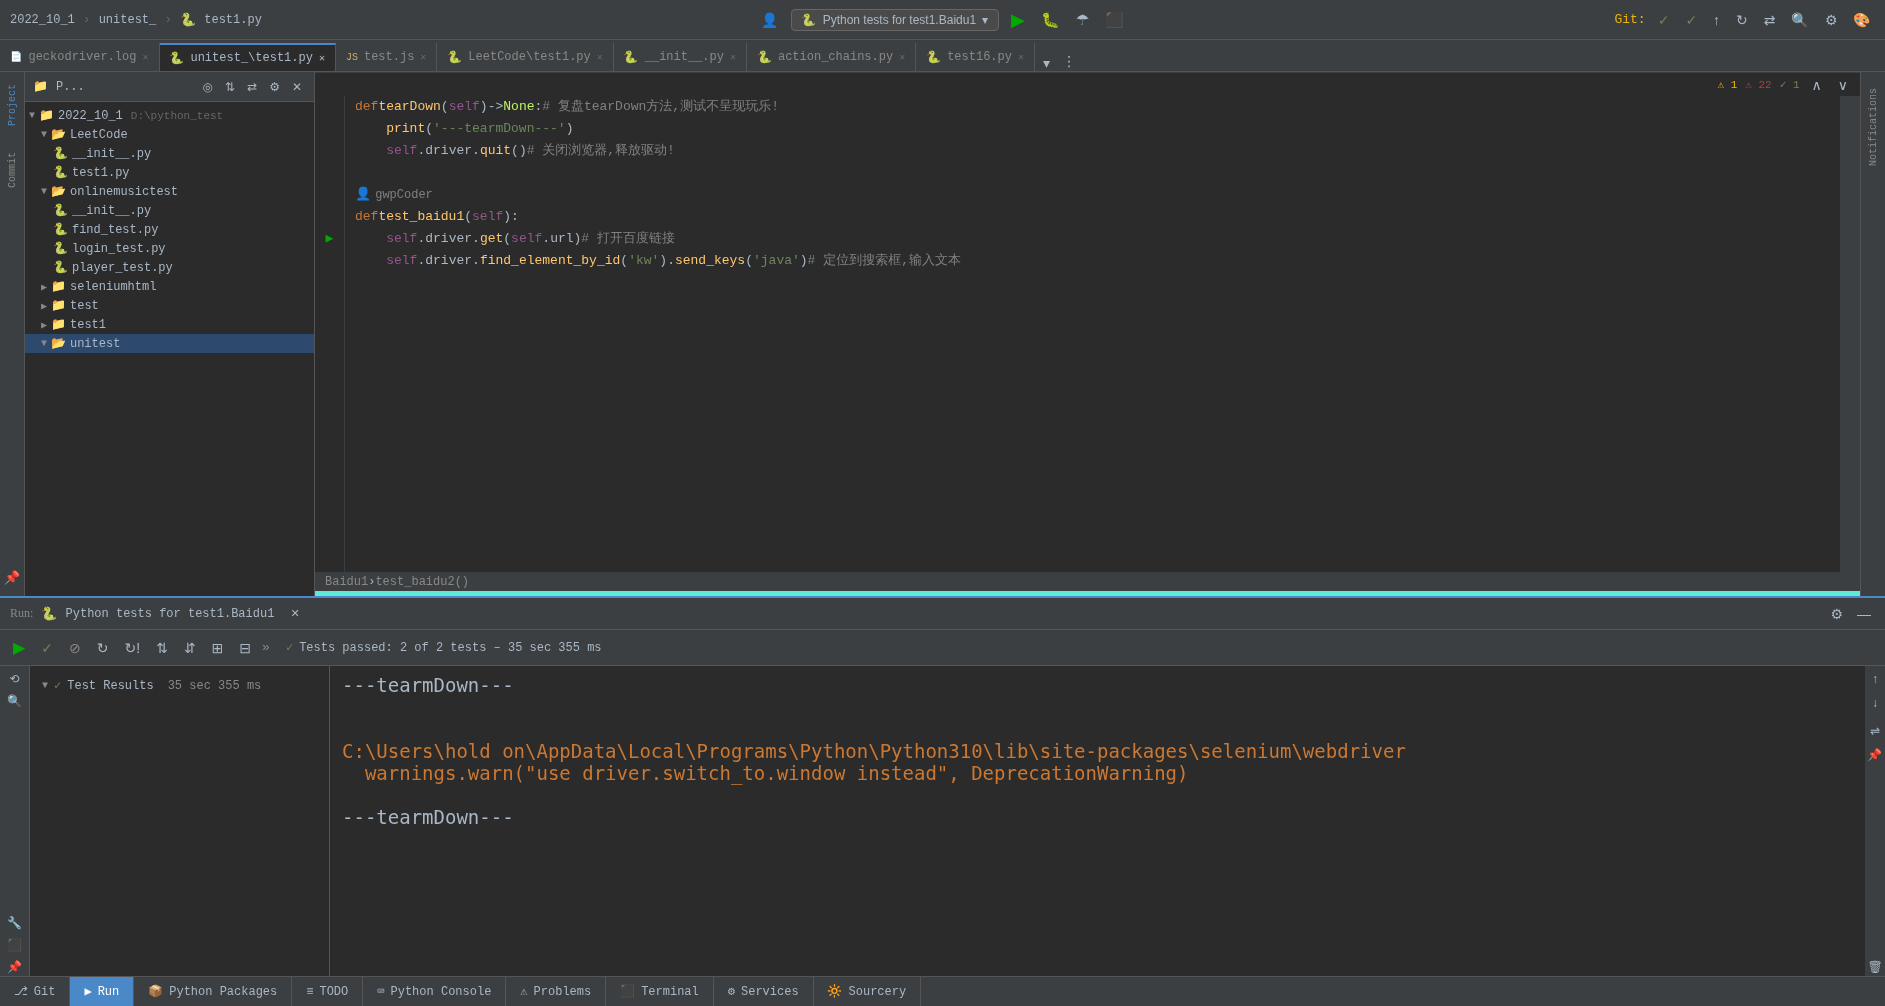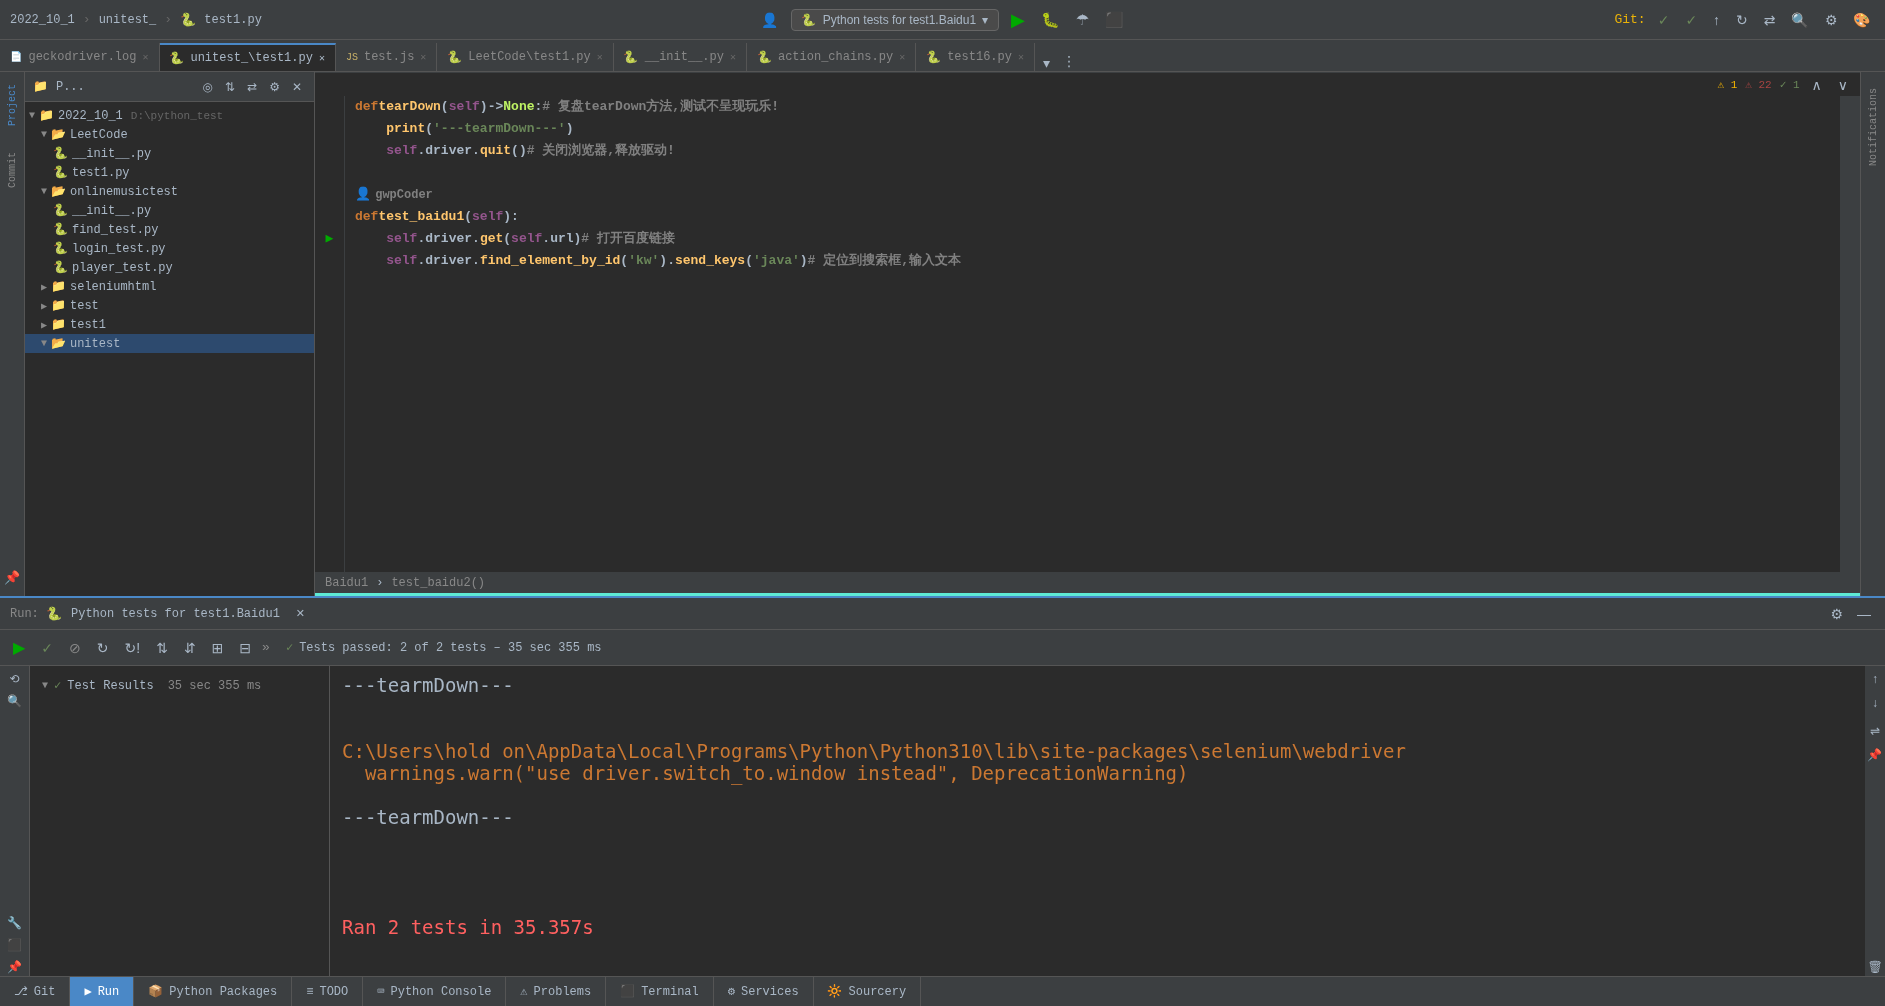--- a/index.html
+++ b/index.html
@@ -151,24 +151,24 @@
       overflow: hidden;
     }
 
     
     .editor-breadcrumb {
       height: 24px;
       background: #3c3f41;
       display: flex;
       align-items: center;
       padding: 0 10px;
-      gap: 8px;
+      gap: 0;
       font-size: 12px;
       color: #888;
-      border-bottom: 3px solid #5eead4;
+      border-bottom: 5px solid #5eead4;
     }
 
     
     .code-view {
       flex: 1;
       display: flex;
       overflow: hidden;
       position: relative;
     }
     .line-numbers {
@@ -180,21 +180,20 @@
       text-align: right;
       line-height: 22px;
       border-right: 1px solid #3c3f41;
       overflow: hidden;
     }
     .code-content {
       flex: 1;
       padding: 0 10px;
       overflow: hidden;
       line-height: 22px;
-      font-weight: bold;
     }
     .code-line {
       display: flex;
       align-items: flex-start;
       min-height: 22px;
     }
 
     
     .kw { color: #cc7832; }        
     .fn { color: #ffc66d; }     
@@ -233,20 +232,21 @@
       background: #3c3f41;
       display: flex;
       align-items: center;
       padding: 0 10px;
       gap: 8px;
       border-bottom: 1px solid #555;
     }
     .run-label {
       color: #888;
       font-size: 12px;
+      font-family: Liberation Serif, serif;
     }
     .run-toolbar {
       height: 36px;
       background: #3c3f41;
       display: flex;
       align-items: center;
       padding: 0 8px;
       gap: 6px;
       border-bottom: 1px solid #555;
     }
@@ -705,21 +705,20 @@
         <div class="console-line">&nbsp;</div>
         <div class="console-line">&nbsp;</div>
         <div class="console-line console-orange">C:\Users\hold on\AppData\Local\Programs\Python\Python310\lib\site-packages\selenium\webdriver</div>
         <div class="console-line console-orange">  warnings.warn("use driver.switch_to.window instead", DeprecationWarning)</div>
         <div class="console-line">&nbsp;</div>
         <div class="console-line">---tearmDown---</div>
         <div class="console-line">&nbsp;</div>
         <div class="console-line">&nbsp;</div>
         <div class="console-line">&nbsp;</div>
         <div class="console-line">&nbsp;</div>
-        <div class="console-line console-red">Ran 2 tests in 35.357s</div>
       </div>
 
       <div class="run-panel-right-strip">
         <button class="icon-btn" style="font-size:12px;">↑</button>
         <button class="icon-btn" style="font-size:12px;">↓</button>
         <button class="icon-btn" style="font-size:12px; margin-top:4px;">⇌</button>
         <button class="icon-btn" style="font-size:12px;">📌</button>
         <button class="icon-btn" style="font-size:12px; margin-top:auto;">🗑</button>
       </div>
     </div>

